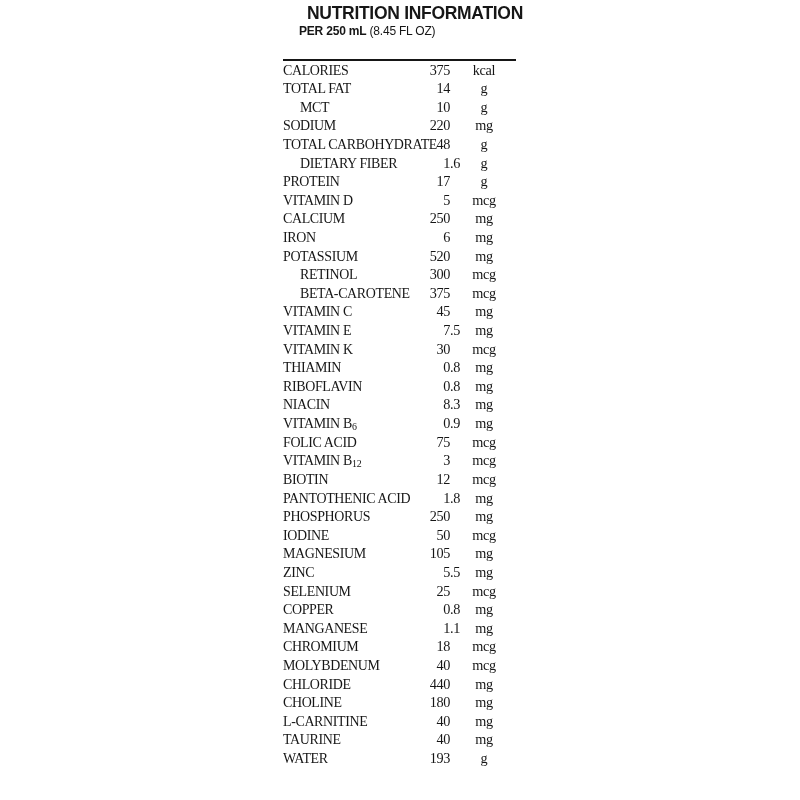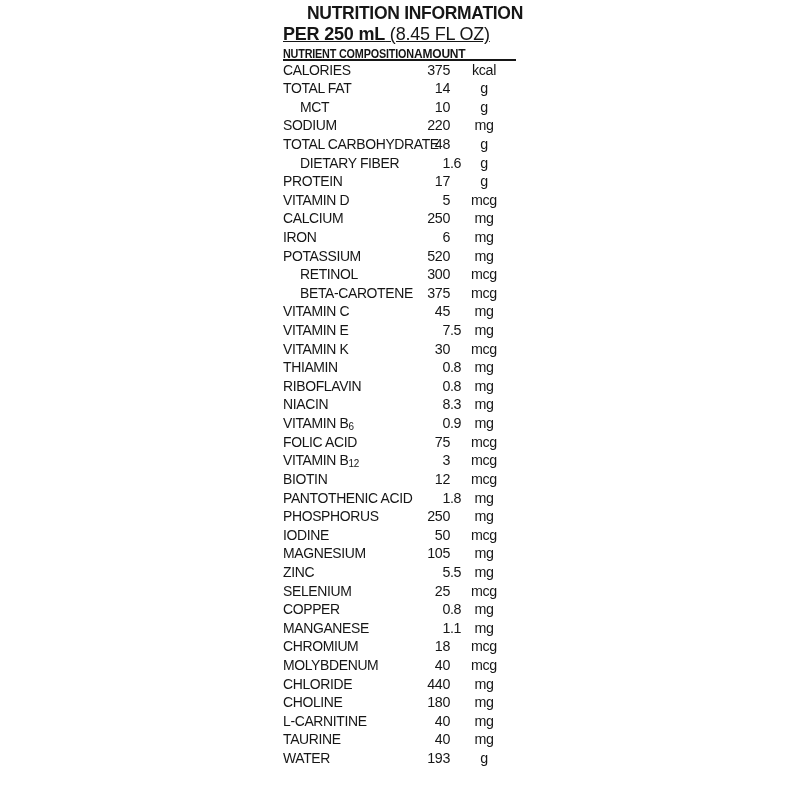--- a/index.html
+++ b/index.html
@@ -3,34 +3,34 @@
 <meta charset="utf-8">
 <style>
   * { margin:0; padding:0; box-sizing:border-box; }
   html,body { width:800px; height:800px; background:#ffffff; overflow:hidden;
               font-family:"Liberation Sans", sans-serif; color:#161616; }
 
   .nutrition-label { position:absolute; left:283px; top:0; width:234px; height:800px; }
 
   .title { position:absolute; left:0; top:3px; font-size:17.5px; font-weight:700;
            letter-spacing:-0.3px; white-space:nowrap;margin-left:24px; }
-  .serving { position:absolute; left:0; top:24px; font-size:18px; letter-spacing:-0.2px;
-             white-space:nowrap;text-decoration:underline; }
+  .serving { position:absolute; left:16px; top:24px; font-size:12px; letter-spacing:-0.2px;
+             white-space:nowrap; }
   .serving .bold { font-weight:700; }
 
   .colhead { position:absolute; left:0; top:47px; width:100%; height:13px;
              font-size:12px; font-weight:700; letter-spacing:-0.2px; }
   .colhead .c1 { position:absolute; left:0; top:0; transform:scaleX(0.9);
                  transform-origin:left top; white-space:nowrap; }
   .colhead .c2 { position:absolute; left:131px; top:0; white-space:nowrap; }
 
   .rule { position:absolute; left:0; top:59px; width:233px; height:0;
           border-top:2.5px solid #161616; }
 
-  .rows { position:absolute; left:0; top:60.5px; width:233px; }
+  .rows { position:absolute; left:0; top:60.5px; width:233px;font-family:Liberation Serif, serif; }
   .row { position:relative; height:18.62px; line-height:18.62px; font-size:15.5px;
          letter-spacing:-0.4px; }
   .row .lbl { position:absolute; left:0; top:0; white-space:nowrap;
               transform:scaleX(0.9); transform-origin:left center; }
   .row.indent .lbl { left:17px; }
   .row .lbl .sub { font-size:11px; position:relative; top:2px; letter-spacing:-0.2px; }
   .row .amt-int { position:absolute; left:60px; top:0; width:107px; text-align:right;
                   transform:scaleX(0.92); transform-origin:right center; white-space:nowrap; }
   .row .amt-frac { position:absolute; left:167px; top:0; width:14px; text-align:left;
                    transform:scaleX(0.92); transform-origin:left center; white-space:nowrap; }
@@ -38,24 +38,20 @@
                transform:scaleX(0.92); transform-origin:center center; white-space:nowrap; }
 </style>
 </head>
 <body>
 
 <div class="nutrition-label">
   <div class="title">NUTRITION INFORMATION</div>
   <div class="serving">
     <span class="bold">PER 250 mL</span><span> (8.45 FL OZ)</span>
   </div>
-  <div class="colhead">
-    <span class="c1">NUTRIENT COMPOSITION</span>
-    <span class="c2">AMOUNT</span>
-  </div>
   <div class="rule"></div>
   <div class="rows">
       <div class="row">
         <span class="lbl">CALORIES</span>
         <span class="amt-int">375</span>
         <span class="amt-frac"></span>
         <span class="unit">kcal</span>
       </div>
       <div class="row">
         <span class="lbl">TOTAL FAT</span>

